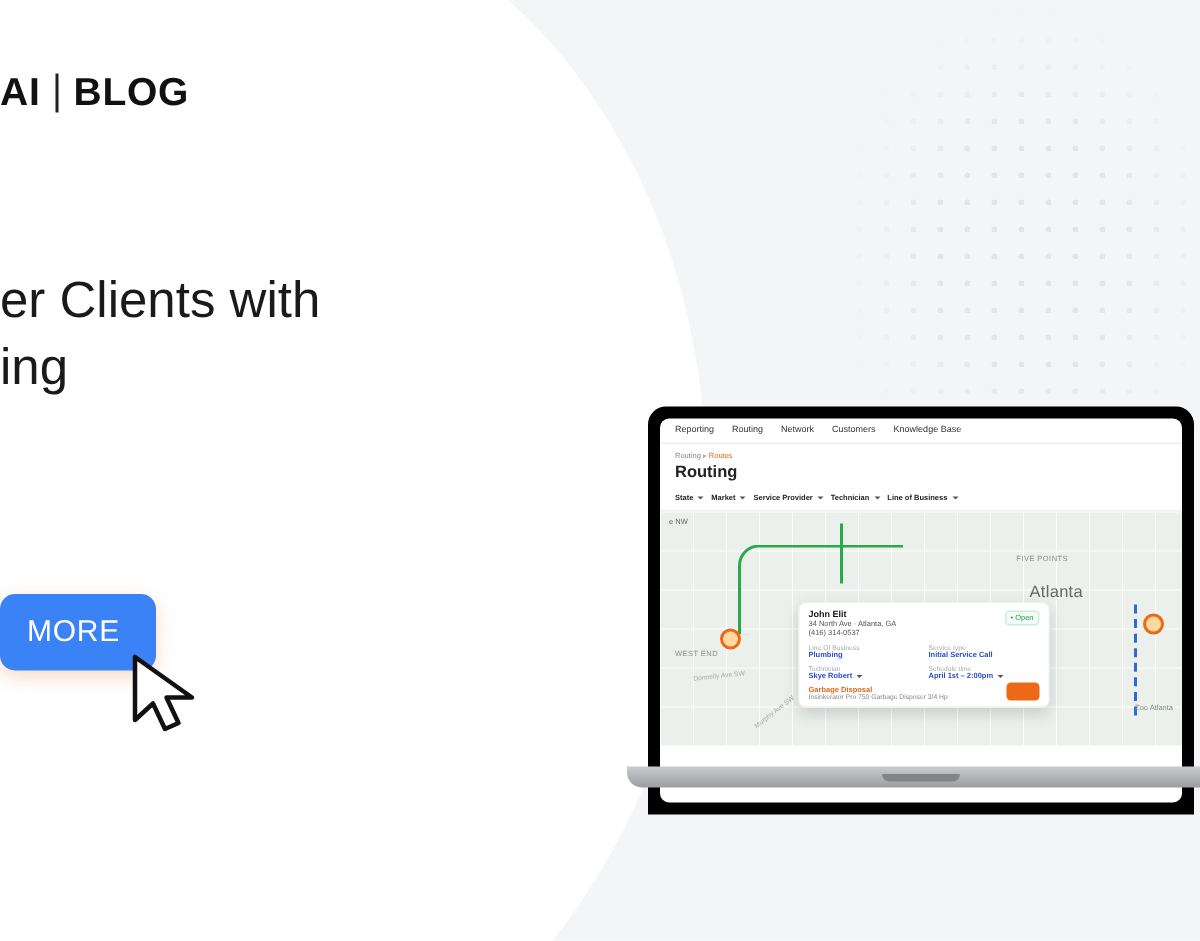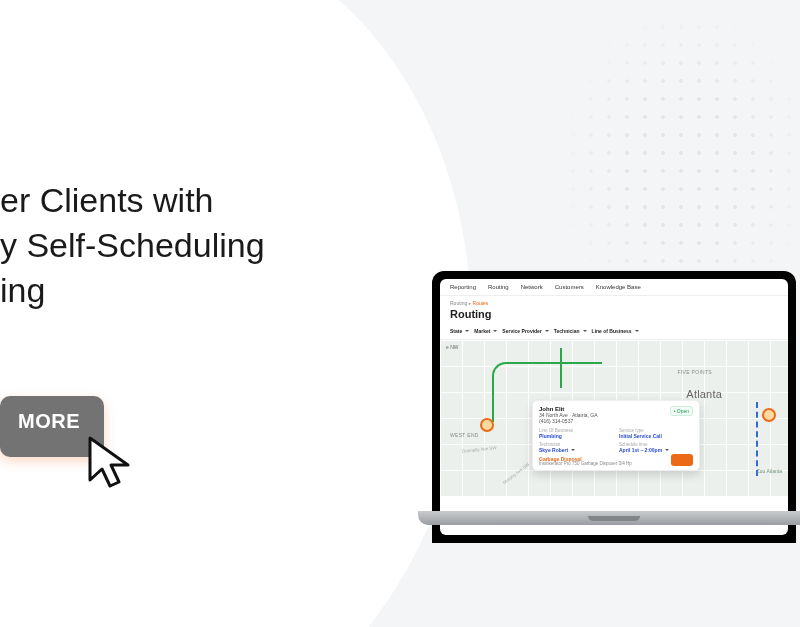--- a/index.html
+++ b/index.html
@@ -64,24 +64,24 @@
 
 
 .cta-wrap {
   position: absolute;
   top: 396px;
   left: 0;
 }
 .cta {
   display: inline-flex;
   align-items: center;
-  padding: 14px 24px 24px 18px;
-  background: #737373;
+  padding: 14px 24px 14px 18px;
+  background: #3b82f6;
   color: #fff;
-  font-weight: 700;
+  font-weight: 400;
   font-size: 20px;
   letter-spacing: 0.5px;
   border-radius: 10px;
   border: none;
   cursor: pointer;
   box-shadow: 0 4px 12px rgba(235,105,23,0.25);
 }
 .cursor-icon {
   position: absolute;
   top: 428px;
@@ -295,24 +295,28 @@
 }
 </style>
 </head>
 <body>
 
 <div class="bg-curve"></div>
 <div class="dots-pattern"></div>
 
 <div class="content-layer">
 
+  <div class="brand-row">
+    <span class="brand-ai">AI</span>
+    <span class="brand-div"></span>
+    <span class="brand-blog">BLOG</span>
+  </div>
 
   <div class="headline">
     <span>er Clients with</span>
-    <span>y Self-Scheduling</span>
     <span>ing</span>
   </div>
 
   <div class="cta-wrap">
     <button class="cta">MORE</button>
   </div>
 
   <svg class="cursor-icon" width="72" height="72" viewBox="0 0 72 72">
     <path d="M12 10 L12 52 L24 41 L32 58 L41 54 L33 37 L50 37 Z" fill="#fff" stroke="#111" stroke-width="3" stroke-linejoin="round"></path>
   </svg>

